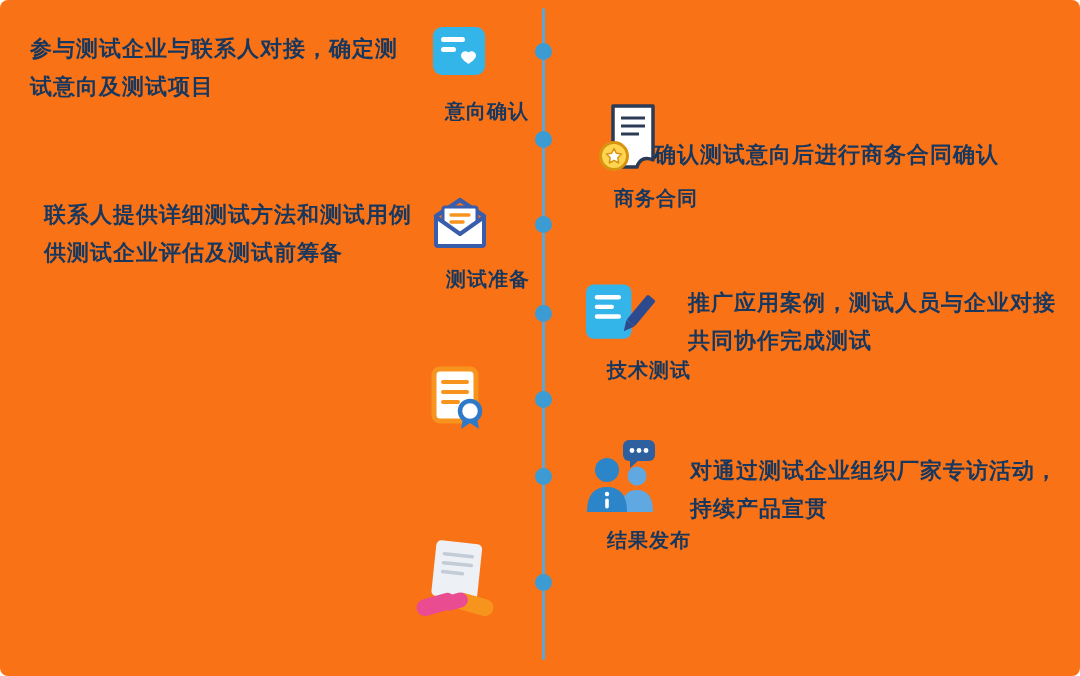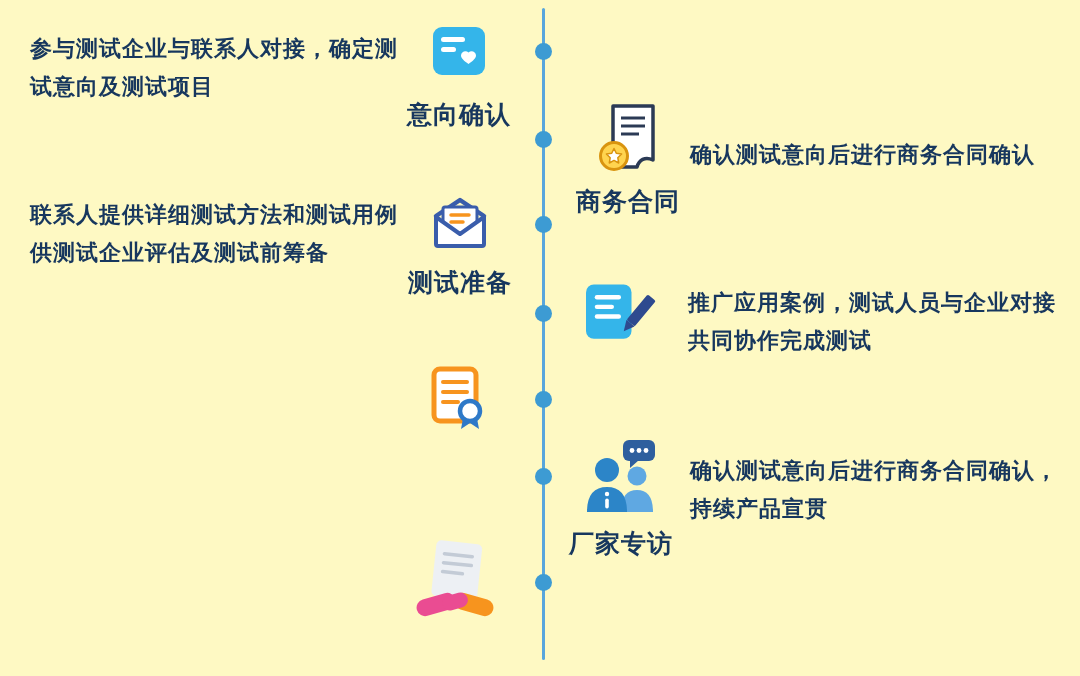--- a/index.html
+++ b/index.html
@@ -1,21 +1,21 @@
 <!DOCTYPE html>
 <html><head>
 <meta charset="utf-8">
 <style>
   html, body { margin: 0; padding: 0; background: #ffffff; }
   body { font-family: "Liberation Sans", sans-serif; }
-  .canvas { position: relative; width: 1080px; height: 676px; background: #fef9c3; overflow: hidden; }
+  .canvas { position: relative; width: 1080px; height: 676px; background: #f97316; overflow: hidden; border-radius: 8px; }
   .vline { position: absolute; left: 542px; top: 8px; width: 3px; height: 652px; background: #58a6dc; border-radius: 2px; }
   .dot { position: absolute; left: 535px; width: 17px; height: 17px; border-radius: 50%; background: #3d9bd3; }
   .desc { position: absolute; font-size: 22px; font-weight: 700; color: #17375e; line-height: 38px; letter-spacing: 1px; }
-  .step-label { position: absolute; font-size: 25px; font-weight: 700; color: #17375e; text-align: center; letter-spacing: 1px; }
+  .step-label { position: absolute; font-size: 20px; font-weight: 700; color: #17375e; text-align: right; letter-spacing: 1px; }
   .icon-box { position: absolute; line-height: 0; }
 </style>
 </head>
 <body>
 
 <div class="canvas">
 
   <div class="vline"></div>
   <div class="dot" style="top:43px"></div>
   <div class="dot" style="top:131px"></div>
@@ -29,21 +29,21 @@
   <div class="icon-box" style="left:433px; top:27px">
     <svg width="52" height="48" viewBox="0 0 52 48">
       <rect x="0" y="0" width="52" height="48" rx="9" fill="#34b5ea"></rect>
       <rect x="8" y="10" width="24" height="5" rx="2.5" fill="#fff"></rect>
       <rect x="8" y="20" width="15" height="5" rx="2.5" fill="#fff"></rect>
       <path d="M35.5 25.5c-3-2.6-7.5-0.5-7.5 3 0 2.8 3 5.3 7.5 8.5 4.5-3.2 7.5-5.7 7.5-8.5 0-3.5-4.5-5.6-7.5-3z" fill="#fff"></path>
     </svg>
   </div>
   <div class="step-label" style="left:389px; top:98px; width:140px">意向确认</div>
 
-  <div class="desc" style="left:30px; top:196px; width:378px">联系人提供详细测试方法和测试用例供测试企业评估及测试前筹备</div>
+  <div class="desc" style="left:44px; top:196px; width:378px">联系人提供详细测试方法和测试用例供测试企业评估及测试前筹备</div>
   <div class="icon-box" style="left:430px; top:196px">
     <svg width="60" height="54" viewBox="0 0 60 54">
       <path d="M6 20 L30 4 L54 20" fill="none" stroke="#3a5dab" stroke-width="4.5" stroke-linejoin="round" stroke-linecap="round"></path>
       <rect x="13" y="11" width="34" height="26" rx="2" fill="#fff" stroke="#3a5dab" stroke-width="3"></rect>
       <line x1="21" y1="19" x2="39" y2="19" stroke="#f7941e" stroke-width="3.5" stroke-linecap="round"></line>
       <line x1="21" y1="26" x2="33" y2="26" stroke="#f7941e" stroke-width="3.5" stroke-linecap="round"></line>
       <path d="M6 21 L6 48 Q6 50 8 50 L52 50 Q54 50 54 48 L54 21 L30 38 Z" fill="#fff" stroke="#3a5dab" stroke-width="4" stroke-linejoin="round"></path>
     </svg>
   </div>
   <div class="step-label" style="left:390px; top:266px; width:140px">测试准备</div>
@@ -77,47 +77,48 @@
     <svg width="62" height="72" viewBox="0 0 62 72">
       <path d="M16 3 H56 V57 C48 53 42 57 40 64 L16 64 Z" fill="#fff" stroke="#2b3a55" stroke-width="3.5" stroke-linejoin="round"></path>
       <line x1="24" y1="15" x2="48" y2="15" stroke="#2b3a55" stroke-width="3"></line>
       <line x1="24" y1="23" x2="48" y2="23" stroke="#2b3a55" stroke-width="3"></line>
       <line x1="24" y1="31" x2="42" y2="31" stroke="#2b3a55" stroke-width="3"></line>
       <circle cx="17" cy="53" r="13.5" fill="#ffd44f" stroke="#d9940f" stroke-width="3"></circle>
       <path d="M17 45.5 L19.3 50.3 L24.6 51 L20.8 54.7 L21.7 60 L17 57.4 L12.3 60 L13.2 54.7 L9.4 51 L14.7 50.3 Z" fill="#fff" stroke="#d9940f" stroke-width="1.5" stroke-linejoin="round"></path>
     </svg>
   </div>
   <div class="step-label" style="left:558px; top:185px; width:140px">商务合同</div>
-  <div class="desc" style="left:690px; top:136px; width:376px">确认测试意向后进行商务合同确认</div>
+  <div class="desc" style="left:654px; top:136px; width:376px">确认测试意向后进行商务合同确认</div>
 
   <div class="icon-box" style="left:586px; top:281px">
     <svg width="70" height="63" viewBox="0 0 80 72">
       <rect x="0" y="4" width="52" height="62" rx="9" fill="#34b5ea"></rect>
       <rect x="10" y="16" width="30" height="5" rx="2.5" fill="#fff"></rect>
       <rect x="10" y="27" width="22" height="5" rx="2.5" fill="#fff"></rect>
       <rect x="10" y="38" width="30" height="5" rx="2.5" fill="#fff"></rect>
       <g transform="rotate(40 56 42)">
         <rect x="50" y="12" width="12" height="38" rx="2" fill="#2e4a8f"></rect>
         <path d="M50 50 L56 62 L62 50 Z" fill="#2e4a8f"></path>
       </g>
     </svg>
   </div>
+  <div class="step-label" style="left:551px; top:357px; width:140px">技术测试</div>
   <div class="desc" style="left:688px; top:284px; width:378px">推广应用案例，测试人员与企业对接共同协作完成测试</div>
 
   <div class="icon-box" style="left:585px; top:440px">
     <svg width="72" height="72" viewBox="0 0 72 72">
       <rect x="38" y="0" width="32" height="21" rx="6" fill="#2e5f9e"></rect>
       <circle cx="47" cy="10.5" r="2.4" fill="#fff"></circle>
       <circle cx="54" cy="10.5" r="2.4" fill="#fff"></circle>
       <circle cx="61" cy="10.5" r="2.4" fill="#fff"></circle>
       <path d="M45 20 L45 28 L54 20 Z" fill="#2e5f9e"></path>
       <circle cx="52" cy="36" r="9.5" fill="#5fa8e2"></circle>
       <path d="M36 72 Q36 50 52 50 Q68 50 68 72 Z" fill="#5fa8e2"></path>
       <circle cx="22" cy="30" r="12" fill="#2c85c8"></circle>
       <path d="M2 72 Q2 47 22 47 Q42 47 42 72 Z" fill="#2c85c8"></path>
       <circle cx="22" cy="54" r="2.2" fill="#fff"></circle>
       <rect x="20.2" y="58.5" width="3.6" height="10" rx="1.8" fill="#fff"></rect>
     </svg>
   </div>
-  <div class="step-label" style="left:551px; top:527px; width:140px">厂家专访</div>
-  <div class="desc" style="left:690px; top:452px; width:378px">确认测试意向后进行商务合同确认，持续产品宣贯</div>
+  <div class="step-label" style="left:551px; top:527px; width:140px">结果发布</div>
+  <div class="desc" style="left:690px; top:452px; width:378px">对通过测试企业组织厂家专访活动，持续产品宣贯</div>
 
 </div>
 
 </body></html>

